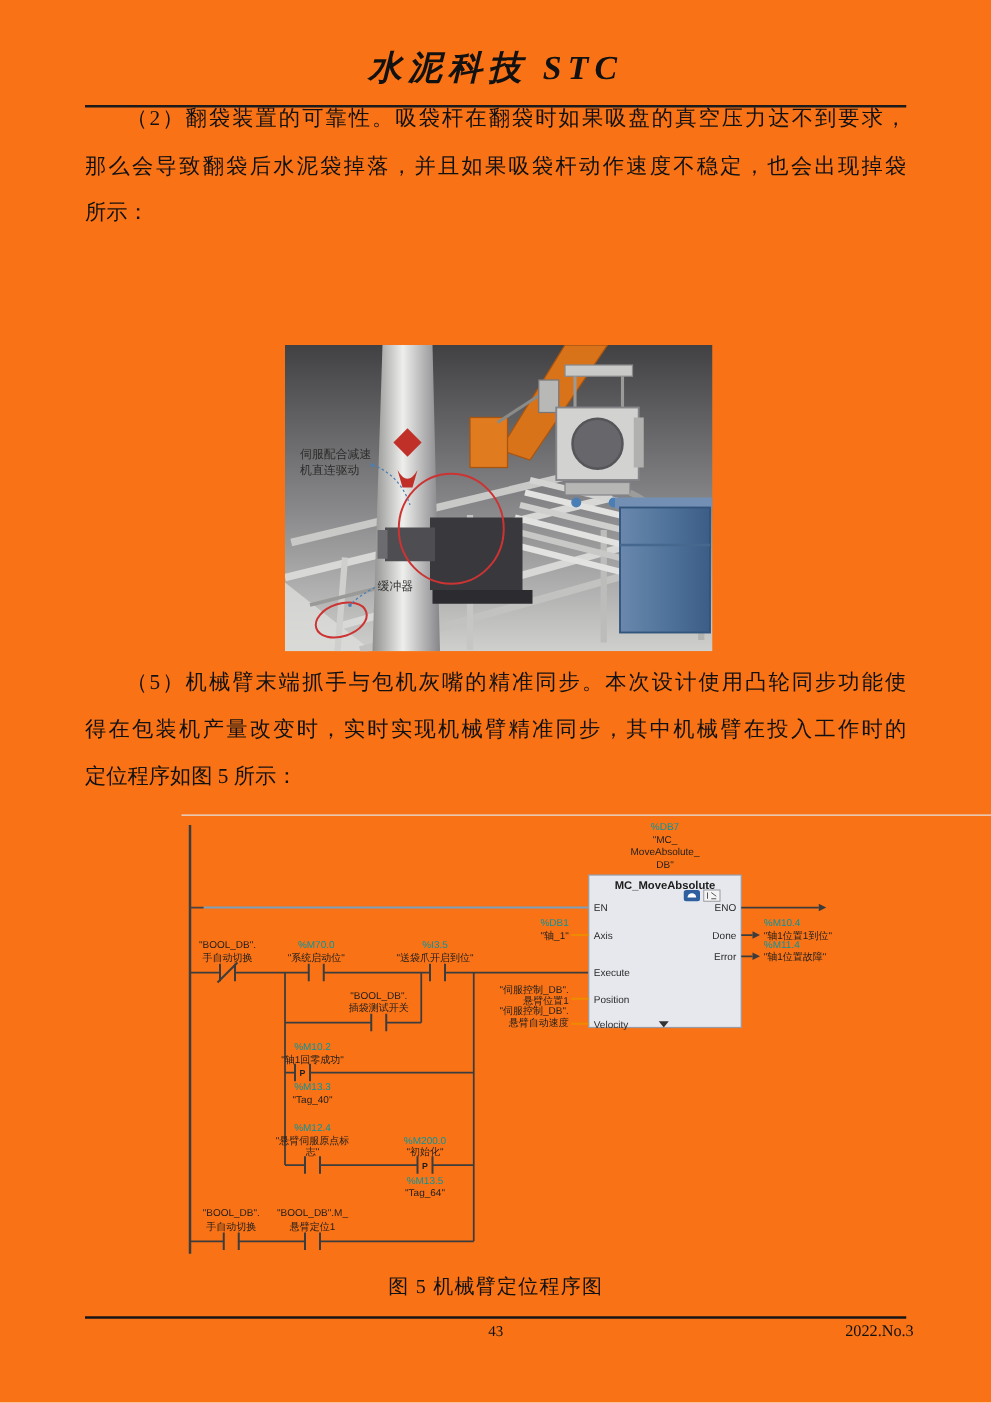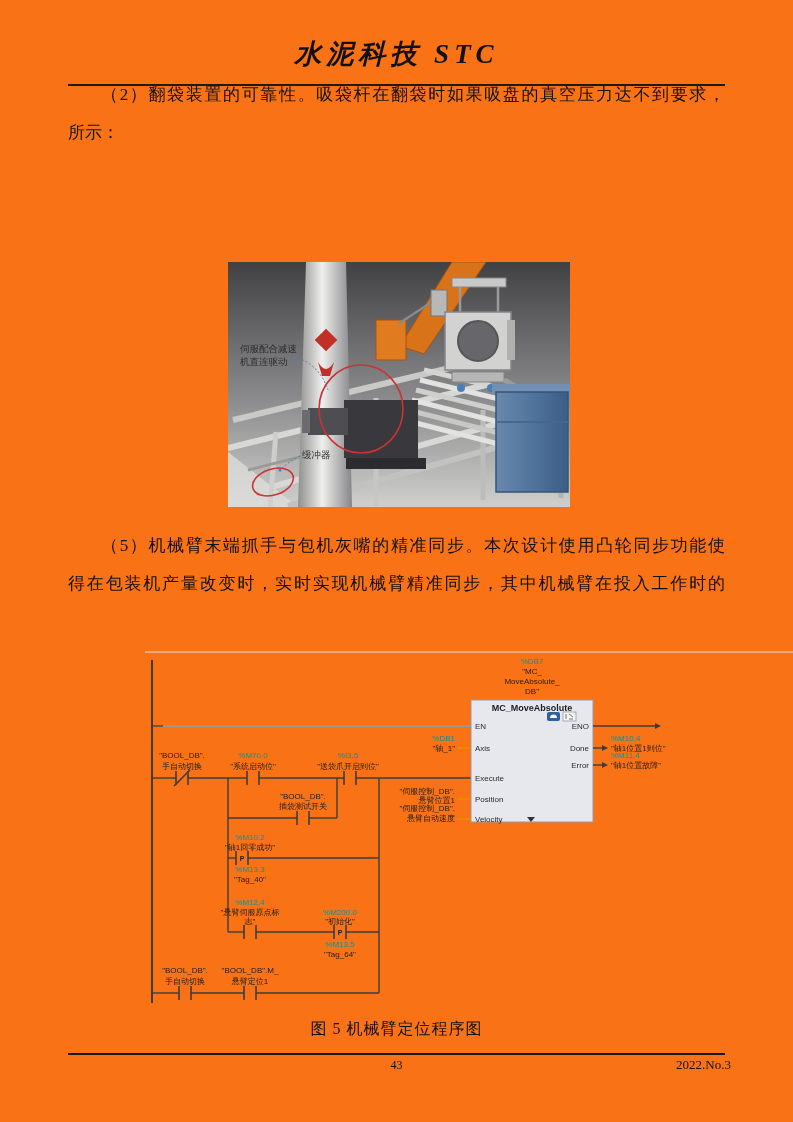--- a/index.html
+++ b/index.html
@@ -8,21 +8,21 @@
   .header-title{position:absolute;top:36px;left:0;width:793px;text-align:center;
         font-size:27px;font-weight:bold;font-style:italic;letter-spacing:5px;color:#111;}
   .header-rule{position:absolute;top:84px;left:68px;width:657px;height:2px;background:#1b1b1b;}
   .para{position:absolute;left:68px;width:657px;font-size:17px;color:#111;}
   .para .line{height:37.6px;line-height:37.6px;text-align:justify;text-align-last:justify;
         white-space:nowrap;overflow:visible;}
   .para .line.first{padding-left:33px;}
   .para .line.last{text-align-last:left;}
   #para2{top:76px;}
   #para3{top:527px;}
-  .fig4-wrap{position:absolute;left:228px;top:262px;width:342px;height:245px;}
+  .fig4-wrap{position:absolute;left:228px;top:276px;width:342px;height:245px;}
   .caption4{position:absolute;top:511px;left:0;width:793px;text-align:center;
         font-family:"Liberation Sans","DejaVu Sans",sans-serif;
         font-size:15.5px;font-weight:bold;color:#111;letter-spacing:1px;}
   .fig5-wrap{position:absolute;left:145px;top:650px;width:650px;height:365px;}
   .caption5{position:absolute;top:1019px;left:0;width:793px;text-align:center;
         font-size:16px;color:#111;letter-spacing:1px;}
   .footer-rule{position:absolute;top:1053px;left:68px;width:657px;height:2px;background:#161616;}
   .footer-page{position:absolute;top:1058px;left:0;width:793px;text-align:center;font-size:12px;color:#111;}
   .footer-issue{position:absolute;top:1057px;left:74px;width:657px;text-align:right;font-size:13px;color:#111;}
   
@@ -36,20 +36,21 @@
 </head>
 <body>
 
 <div class="page">
 
   <div class="header-title">水泥科技 STC</div>
   <div class="header-rule"></div>
 
   <div class="para" id="para2">
     <div class="line first">（2）翻袋装置的可靠性。吸袋杆在翻袋时如果吸盘的真空压力达不到要求，</div>
+    <div class="line">那么会导致翻袋后水泥袋掉落，并且如果吸袋杆动作速度不稳定，也会出现掉袋</div>
     <div class="line last">所示：</div>
   </div>
 
   <div class="fig4-wrap">
     <svg width="342" height="245" viewBox="0 0 342 245" xmlns="http://www.w3.org/2000/svg">
       <defs>
         <linearGradient id="bgGrad" x1="0" y1="0" x2="0" y2="1">
           <stop offset="0" stop-color="#414143"></stop>
             <stop offset="0.55" stop-color="#8a8a8c"></stop>
             <stop offset="1" stop-color="#cfcfcd"></stop>
@@ -135,20 +136,21 @@
         <path d="M72,194 Q60,200 52,208" stroke="#4a7fb5" stroke-width="1" fill="none" stroke-dasharray="2,2"></path>
         <circle cx="52" cy="208" r="1.5" fill="#4a7fb5"></circle>
       </g>
     </svg>
   </div>
 
 
   <div class="para" id="para3">
     <div class="line first">（5）机械臂末端抓手与包机灰嘴的精准同步。本次设计使用凸轮同步功能使</div>
     <div class="line">得在包装机产量改变时，实时实现机械臂精准同步，其中机械臂在投入工作时的</div>
+    <div class="line last">定位程序如图 5 所示：</div>
   </div>
 
   <div class="fig5-wrap">
     <svg width="650" height="365" viewBox="0 0 650 365" xmlns="http://www.w3.org/2000/svg">
       <line x1="0" y1="2" x2="650" y2="2" stroke="#e3e3e3" stroke-width="1"></line>
 
       <g stroke="#3c3c3c" stroke-width="1.4" fill="none">
 
         <path d="M7,10 V353" stroke-width="2"></path>
 

